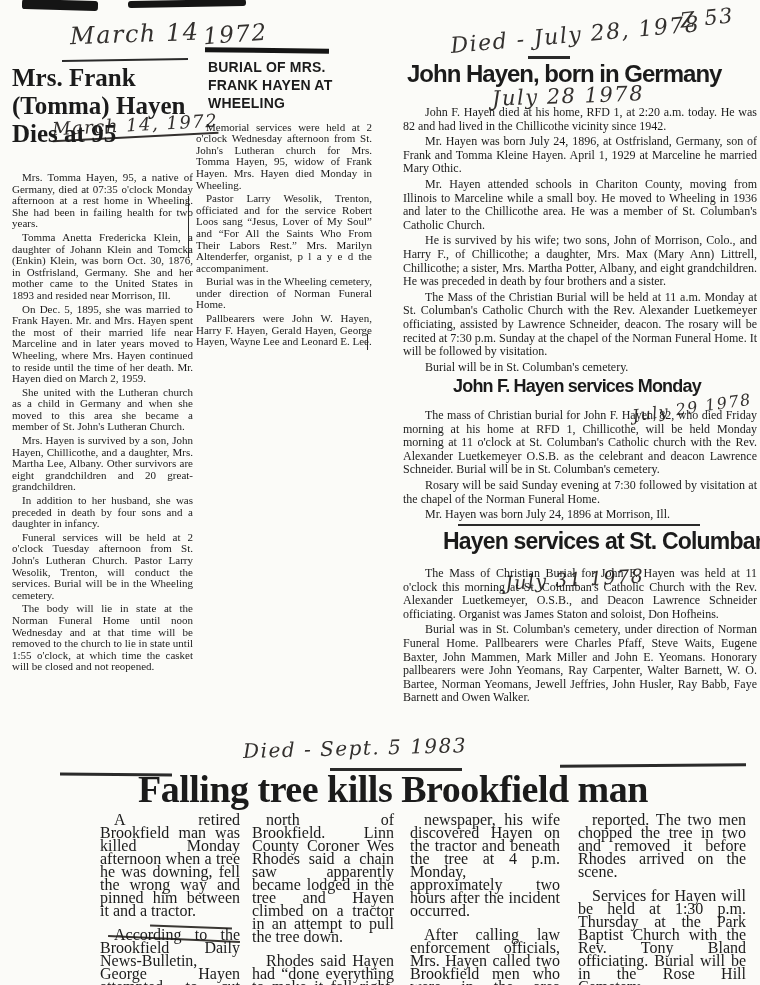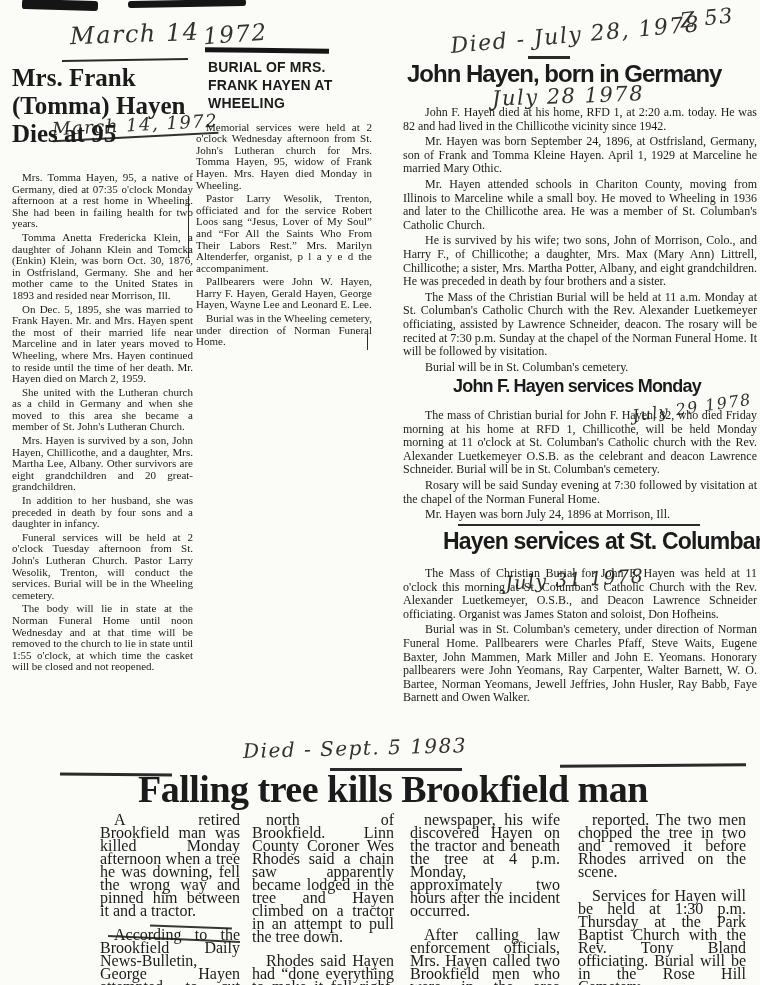--- a/index.html
+++ b/index.html
@@ -90,28 +90,28 @@
     <p>Mrs. Hayen is survived by a son, John Hayen, Chillicothe, and a daughter, Mrs. Martha Lee, Albany. Other survivors are eight grandchildren and 20 great-grandchildren.</p>
     <p>In addition to her husband, she was preceded in death by four sons and a daughter in infancy.</p>
     <p>Funeral services will be held at 2 o'clock Tuesday afternoon from St. John's Lutheran Church. Pastor Larry Wesolik, Trenton, will conduct the services. Burial will be in the Wheeling cemetery.</p>
     <p>The body will lie in state at the Norman Funeral Home until noon Wednesday and at that time will be removed to the church to lie in state until 1:55 o'clock, at which time the casket will be closed and not reopened.</p>
   </section>
 
   <section class="clip smalltype obit-burial">
     <h2>BURIAL OF MRS. FRANK HAYEN AT WHEELING</h2>
     <p>Memorial services were held at 2 o'clock Wednesday afternoon from St. John's Lutheran church for Mrs. Tomma Hayen, 95, widow of Frank Hayen. Mrs. Hayen died Monday in Wheeling.</p>
     <p>Pastor Larry Wesolik, Trenton, officiated and for the service Robert Loos sang “Jesus, Lover of My Soul” and “For All the Saints Who From Their Labors Rest.” Mrs. Marilyn Altenderfer, organist, p l a y e d the accompaniment.</p>
+    <p>Burial was in the Wheeling cemetery, under direction of Norman Funeral Home.</p>
     <p>Pallbearers were John W. Hayen, Harry F. Hayen, Gerald Hayen, George Hayen, Wayne Lee and Leonard E. Lee.</p>
-    <p>Burial was in the Wheeling cemetery, under direction of Norman Funeral Home.</p>
   </section>
 
   <section class="clip medtype obit-john">
     <h1>John Hayen, born in Germany</h1>
     <p>John F. Hayen died at his home, RFD 1, at 2:20 a.m. today. He was 82 and had lived in the Chillicothe vicinity since 1942.</p>
-    <p>Mr. Hayen was born September 24, 1896, at Ostfrisland, Germany, son of Frank and Tomma Kleine Hayen. April 1, 1929 at Marceline he married Mary Othic.</p>
+    <p>Mr. Hayen was born July 24, 1896, at Ostfrisland, Germany, son of Frank and Tomma Kleine Hayen. April 1, 1929 at Marceline he married Mary Othic.</p>
     <p>Mr. Hayen attended schools in Chariton County, moving from Illinois to Marceline while a small boy. He moved to Wheeling in 1936 and later to the Chillicothe area. He was a member of St. Columban's Catholic Church.</p>
     <p>He is survived by his wife; two sons, John of Morrison, Colo., and Harry F., of Chillicothe; a daughter, Mrs. Max (Mary Ann) Littrell, Chillicothe; a sister, Mrs. Martha Potter, Albany, and eight grandchildren. He was preceded in death by four brothers and a sister.</p>
     <p>The Mass of the Christian Burial will be held at 11 a.m. Monday at St. Columban's Catholic Church with the Rev. Alexander Luetkemeyer officiating, assisted by Lawrence Schneider, deacon. The rosary will be recited at 7:30 p.m. Sunday at the chapel of the Norman Funeral Home. It will be followed by visitation.</p>
     <p>Burial will be in St. Columban's cemetery.</p>
   </section>
 
   <section class="clip medtype obit-services">
     <h2>John F. Hayen services Monday</h2>
     <p>The mass of Christian burial for John F. Hayen, 82, who died Friday morning at his home at RFD 1, Chillicothe, will be held Monday morning at 11 o'clock at St. Columban's Catholic church with the Rev. Alexander Luetkemeyer O.S.B. as the celebrant and deacon Lawrence Schneider. Burial will be in St. Columban's cemetery.</p>
     <p>Rosary will be said Sunday evening at 7:30 followed by visitation at the chapel of the Norman Funeral Home.</p>

